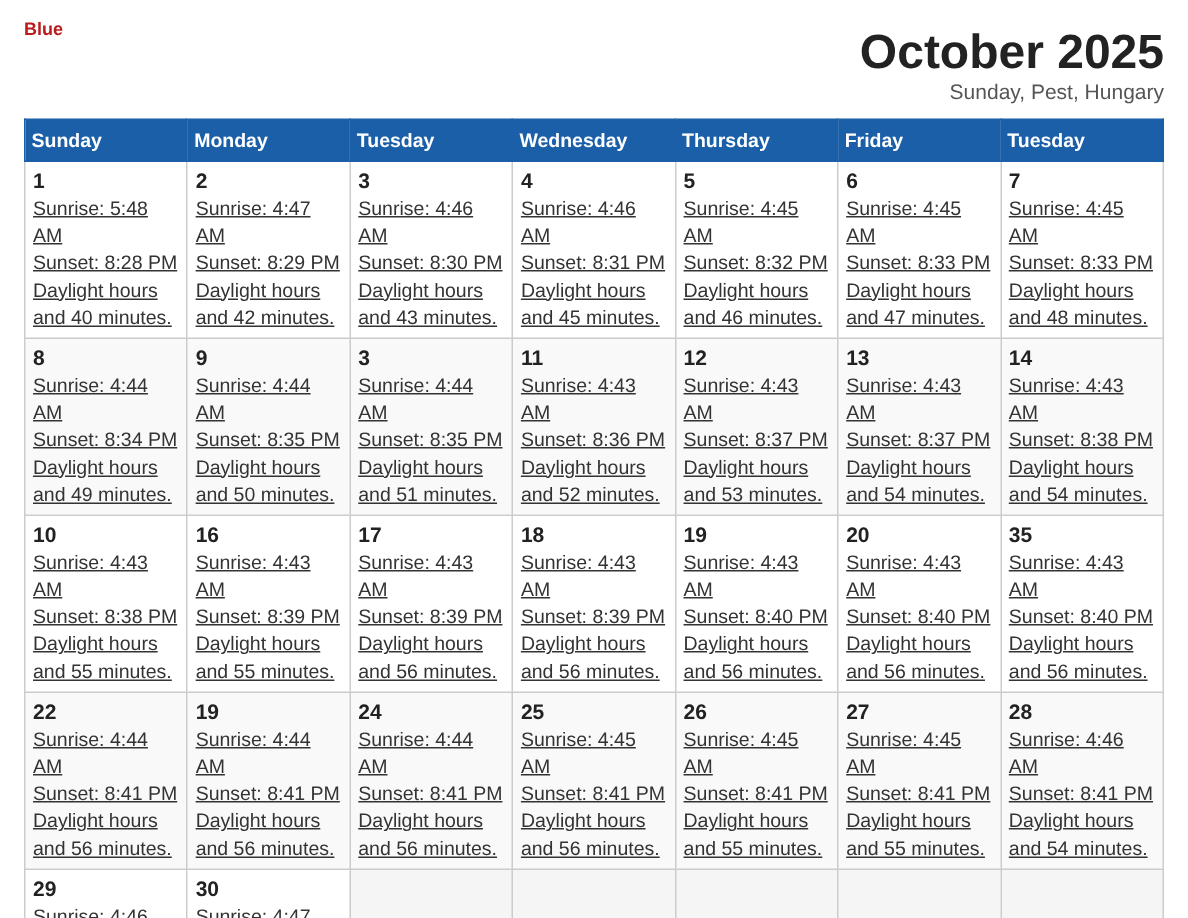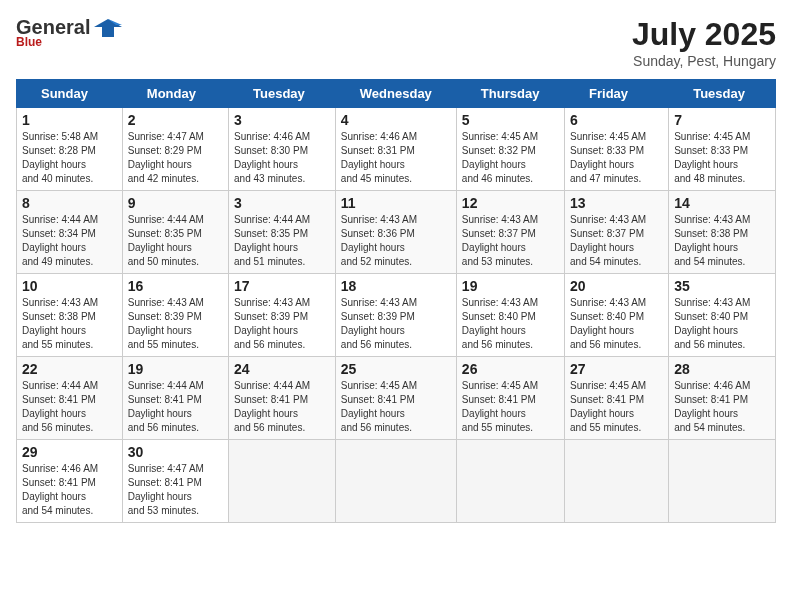--- a/index.html
+++ b/index.html
@@ -40,21 +40,21 @@
     }
     .calendar-table {
       width: 100%;
       border-collapse: collapse;
       font-size: 11px;
     }
     .calendar-table th {
       background-color: #1a5fa8;
       color: #fff;
       text-align: left;
-      padding: 6px 24px;
+      padding: 6px 4px;
       font-size: 13px;
       font-weight: bold;
       border: 1px solid #1a5fa8;
     }
     .calendar-table td {
       vertical-align: top;
       padding: 4px 5px;
       border: 1px solid #ccc;
       width: 14.28%;
       height: 80px;
@@ -64,47 +64,41 @@
       background: #f5f5f5;
     }
     .day-number {
       font-size: 14px;
       font-weight: bold;
       color: #222;
       display: block;
       margin-bottom: 2px;
     }
     .day-info {
-      font-size: 10px;
+      font-size: 13px;
       color: #333;
       line-height: 1.4;
+      text-decoration: underline;
     }
     .week-row td {
       background: #fff;
     }
     .week-row:nth-child(even) td {
       background: #f9f9f9;
     }
   </style>
 </head>
 <body>
 
 <div class="header-area">
   <div class="logo">
-    <div class="logo-row">
-      <span style="font-size:20px;font-weight:bold;color:#333;">General</span>
-      <svg width="28" height="22" viewBox="0 0 28 22" style="margin-left:2px;">
-        <polygon points="14,2 28,10 20,10 20,20 8,20 8,10 0,10" fill="#1a5fa8"></polygon>
-        <polygon points="14,2 28,8 22,8" fill="#2a7fd4"></polygon>
-      </svg>
-    </div>
     <span style="font-size:12px;font-weight:bold;color:#b91c1c;margin-top:-4px;">Blue</span>
   </div>
   <div class="title-area">
-    <div class="calendar-title">July 2025</div>
+    <div class="calendar-title">October 2025</div>
     <div class="calendar-subtitle">Sunday, Pest, Hungary</div>
   </div>
 </div>
 
 <table class="calendar-table">
   <thead>
     <tr>
       <th>Sunday</th>
       <th>Monday</th>
       <th>Tuesday</th>

